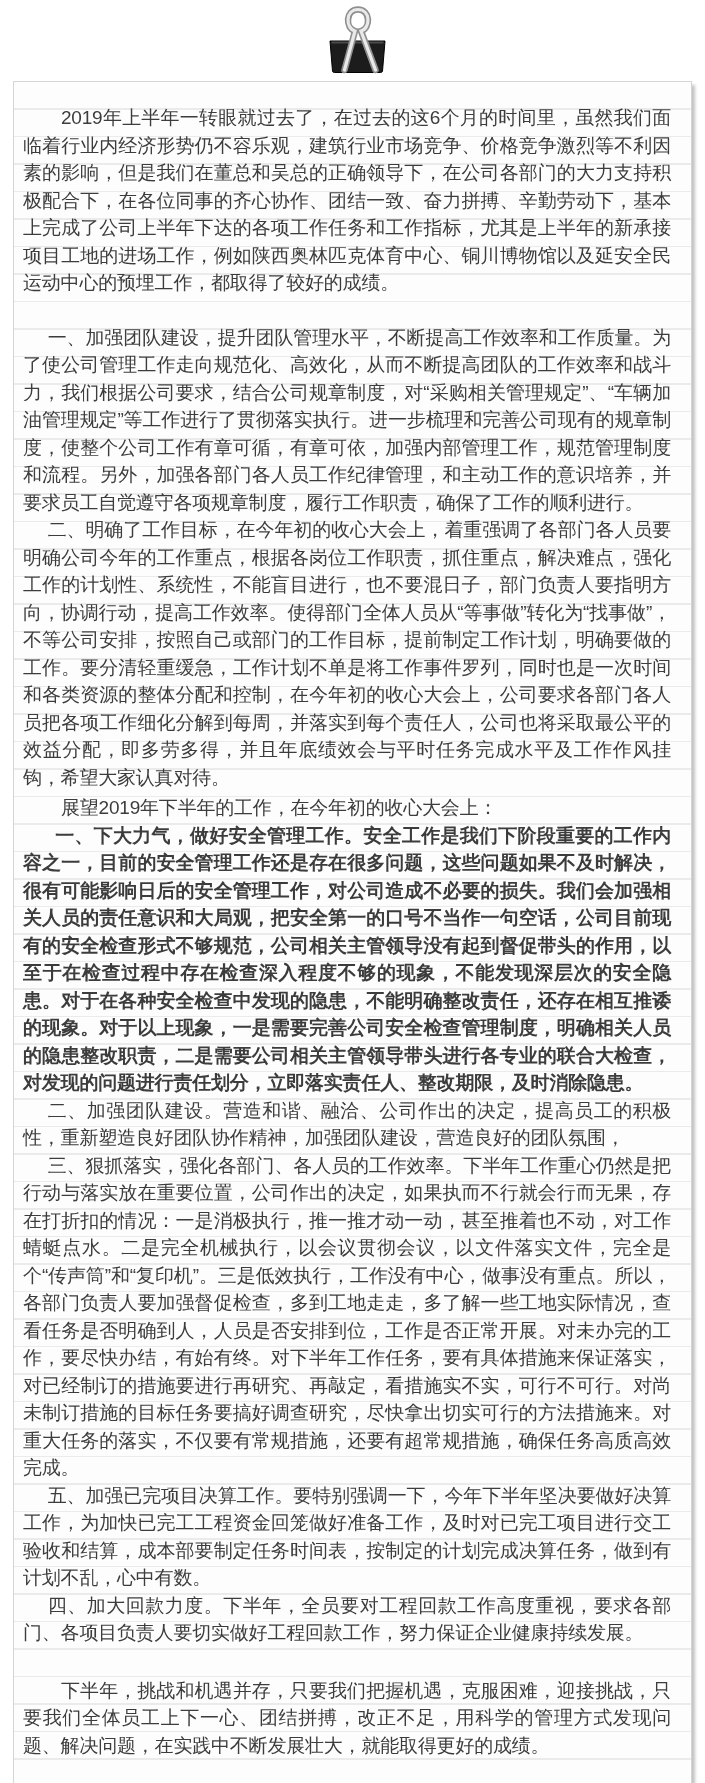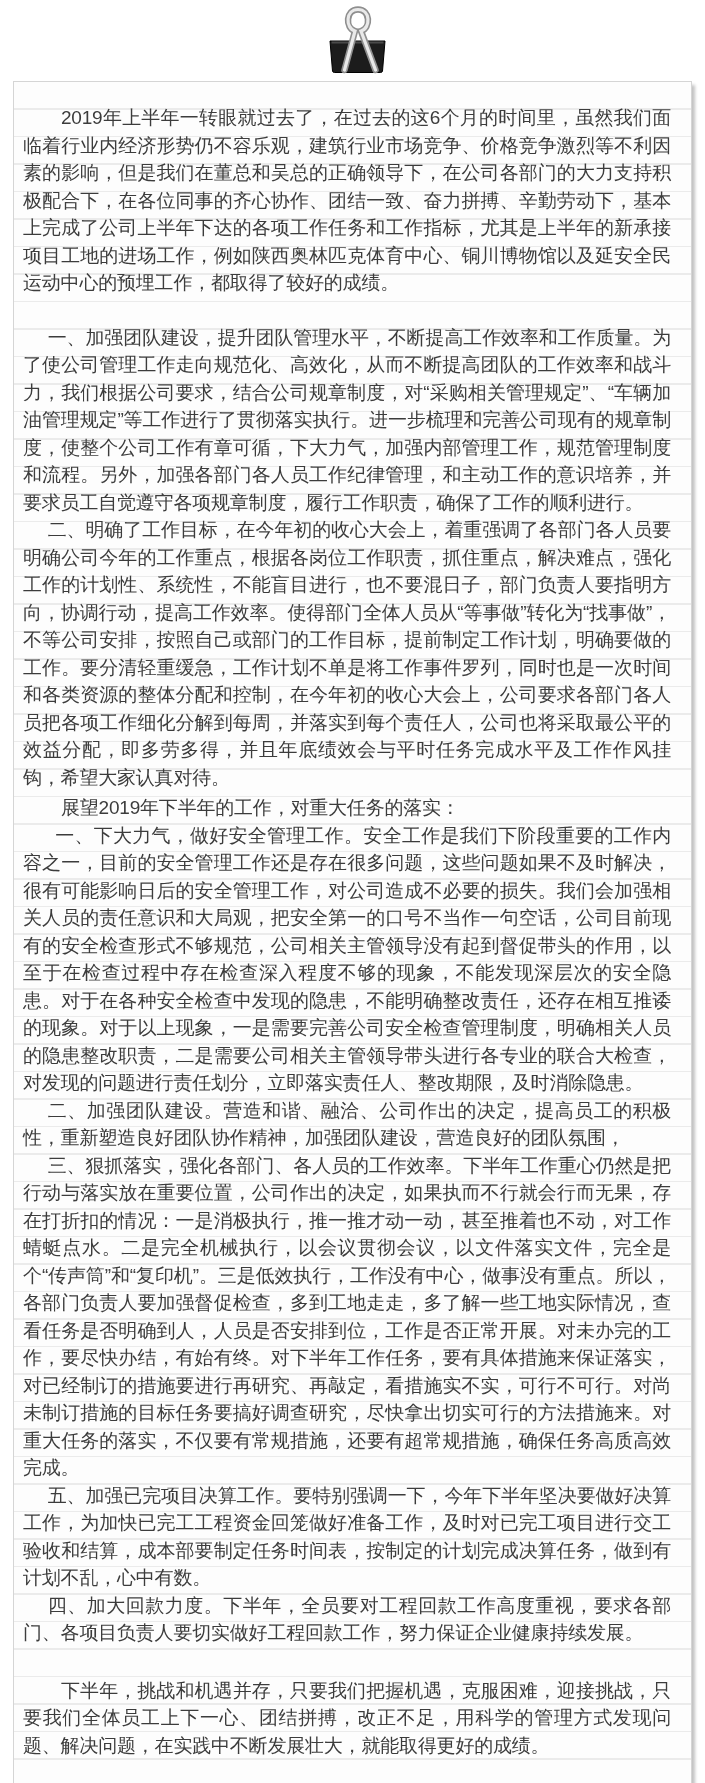--- a/index.html
+++ b/index.html
@@ -29,21 +29,21 @@
   }
   .paper p{
     margin:0;
     font-size:19px;
     line-height:27.5px;
     color:#3c3c3c;
     text-align:justify;
     letter-spacing:-0.2px;
   }
   .indent-2{text-indent:2em;}
-  .indent-17{text-indent:1.7em;}
+  .indent-17{text-indent:1.7em;font-weight:bold;}
   .indent-13{text-indent:1.3em;}
   .gap-1{margin-top:27px !important;}
   .gap-sm{margin-top:3px !important;}
   .gap-2{margin-top:30px !important;}
   .clip{
     position:absolute;
     left:308px;top:0px;
     width:100px;height:85px;
     z-index:2;
   }
@@ -56,22 +56,22 @@
   <path d="M22 41 L77 41 L74.5 71 Q74.2 72.5 72.5 72.5 L26.5 72.5 Q24.8 72.5 24.5 71 Z" fill="#1c1c1c" stroke="#000" stroke-width="1"></path>
   <path d="M23.5 42.5 L75.5 42.5" stroke="#4a4a4a" stroke-width="2"></path>
 
   <path d="M36.5 70 L47 31 C37 28 37.5 9.5 50 9.5 C62.5 9.5 63 28 53 31 L67.5 70" fill="none" stroke="#8f8f8f" stroke-width="6.5" stroke-linecap="round"></path>
 
   <path d="M36.5 70 L47 31 C37 28 37.5 9.5 50 9.5 C62.5 9.5 63 28 53 31 L67.5 70" fill="none" stroke="#e9e9e9" stroke-width="3.2" stroke-linecap="round"></path>
 </svg>
 
 <div class="paper">
   <p class="indent-2">2019年上半年一转眼就过去了，在过去的这6个月的时间里，虽然我们面临着行业内经济形势仍不容乐观，建筑行业市场竞争、价格竞争激烈等不利因素的影响，但是我们在董总和吴总的正确领导下，在公司各部门的大力支持积极配合下，在各位同事的齐心协作、团结一致、奋力拼搏、辛勤劳动下，基本上完成了公司上半年下达的各项工作任务和工作指标，尤其是上半年的新承接项目工地的进场工作，例如陕西奥林匹克体育中心、铜川博物馆以及延安全民运动中心的预埋工作，都取得了较好的成绩。</p>
-  <p class="indent-13 gap-1">一、加强团队建设，提升团队管理水平，不断提高工作效率和工作质量。为了使公司管理工作走向规范化、高效化，从而不断提高团队的工作效率和战斗力，我们根据公司要求，结合公司规章制度，对“采购相关管理规定”、“车辆加油管理规定”等工作进行了贯彻落实执行。进一步梳理和完善公司现有的规章制度，使整个公司工作有章可循，下大力气，加强内部管理工作，规范管理制度和流程。另外，加强各部门各人员工作纪律管理，和主动工作的意识培养，并要求员工自觉遵守各项规章制度，履行工作职责，确保了工作的顺利进行。</p>
+  <p class="indent-13 gap-1">一、加强团队建设，提升团队管理水平，不断提高工作效率和工作质量。为了使公司管理工作走向规范化、高效化，从而不断提高团队的工作效率和战斗力，我们根据公司要求，结合公司规章制度，对“采购相关管理规定”、“车辆加油管理规定”等工作进行了贯彻落实执行。进一步梳理和完善公司现有的规章制度，使整个公司工作有章可循，有章可依，加强内部管理工作，规范管理制度和流程。另外，加强各部门各人员工作纪律管理，和主动工作的意识培养，并要求员工自觉遵守各项规章制度，履行工作职责，确保了工作的顺利进行。</p>
   <p class="indent-13">二、明确了工作目标，在今年初的收心大会上，着重强调了各部门各人员要明确公司今年的工作重点，根据各岗位工作职责，抓住重点，解决难点，强化工作的计划性、系统性，不能盲目进行，也不要混日子，部门负责人要指明方向，协调行动，提高工作效率。使得部门全体人员从“等事做”转化为“找事做”，不等公司安排，按照自己或部门的工作目标，提前制定工作计划，明确要做的工作。要分清轻重缓急，工作计划不单是将工作事件罗列，同时也是一次时间和各类资源的整体分配和控制，在今年初的收心大会上，公司要求各部门各人员把各项工作细化分解到每周，并落实到每个责任人，公司也将采取最公平的效益分配，即多劳多得，并且年底绩效会与平时任务完成水平及工作作风挂钩，希望大家认真对待。</p>
-  <p class="indent-2 gap-sm">展望2019年下半年的工作，对重大任务的落实：</p>
+  <p class="indent-2 gap-sm">展望2019年下半年的工作，在今年初的收心大会上：</p>
   <p class="indent-17">一、下大力气，做好安全管理工作。安全工作是我们下阶段重要的工作内容之一，目前的安全管理工作还是存在很多问题，这些问题如果不及时解决，很有可能影响日后的安全管理工作，对公司造成不必要的损失。我们会加强相关人员的责任意识和大局观，把安全第一的口号不当作一句空话，公司目前现有的安全检查形式不够规范，公司相关主管领导没有起到督促带头的作用，以至于在检查过程中存在检查深入程度不够的现象，不能发现深层次的安全隐患。对于在各种安全检查中发现的隐患，不能明确整改责任，还存在相互推诿的现象。对于以上现象，一是需要完善公司安全检查管理制度，明确相关人员的隐患整改职责，二是需要公司相关主管领导带头进行各专业的联合大检查，对发现的问题进行责任划分，立即落实责任人、整改期限，及时消除隐患。</p>
   <p class="indent-13">二、加强团队建设。营造和谐、融洽、公司作出的决定，提高员工的积极性，重新塑造良好团队协作精神，加强团队建设，营造良好的团队氛围，</p>
   <p class="indent-13">三、狠抓落实，强化各部门、各人员的工作效率。下半年工作重心仍然是把行动与落实放在重要位置，公司作出的决定，如果执而不行就会行而无果，存在打折扣的情况：一是消极执行，推一推才动一动，甚至推着也不动，对工作蜻蜓点水。二是完全机械执行，以会议贯彻会议，以文件落实文件，完全是个“传声筒”和“复印机”。三是低效执行，工作没有中心，做事没有重点。所以，各部门负责人要加强督促检查，多到工地走走，多了解一些工地实际情况，查看任务是否明确到人，人员是否安排到位，工作是否正常开展。对未办完的工作，要尽快办结，有始有终。对下半年工作任务，要有具体措施来保证落实，对已经制订的措施要进行再研究、再敲定，看措施实不实，可行不可行。对尚未制订措施的目标任务要搞好调查研究，尽快拿出切实可行的方法措施来。对重大任务的落实，不仅要有常规措施，还要有超常规措施，确保任务高质高效完成。</p>
   <p class="indent-13">五、加强已完项目决算工作。要特别强调一下，今年下半年坚决要做好决算工作，为加快已完工工程资金回笼做好准备工作，及时对已完工项目进行交工验收和结算，成本部要制定任务时间表，按制定的计划完成决算任务，做到有计划不乱，心中有数。</p>
   <p class="indent-13">四、加大回款力度。下半年，全员要对工程回款工作高度重视，要求各部门、各项目负责人要切实做好工程回款工作，努力保证企业健康持续发展。</p>
   <p class="indent-2 gap-2">下半年，挑战和机遇并存，只要我们把握机遇，克服困难，迎接挑战，只要我们全体员工上下一心、团结拼搏，改正不足，用科学的管理方式发现问题、解决问题，在实践中不断发展壮大，就能取得更好的成绩。</p>
 </div>
 
 </body></html>

